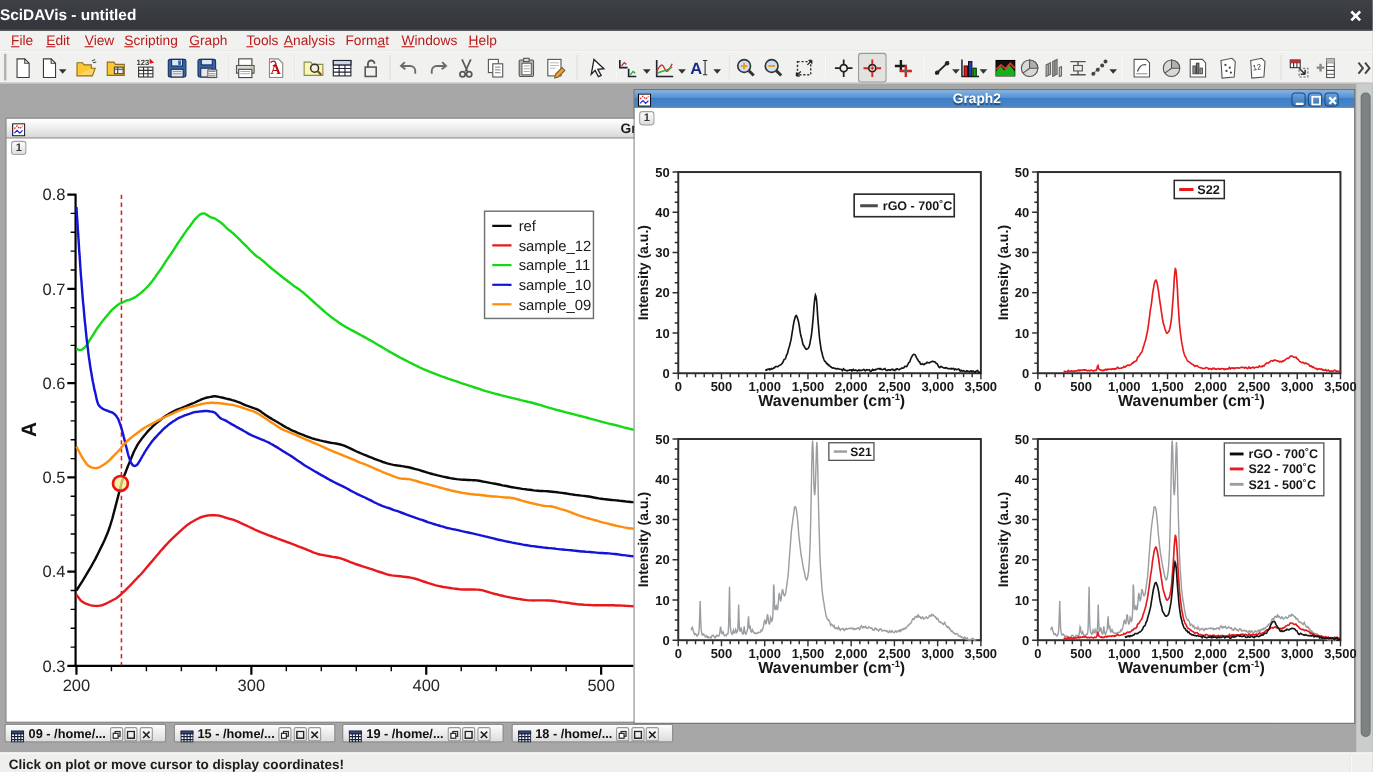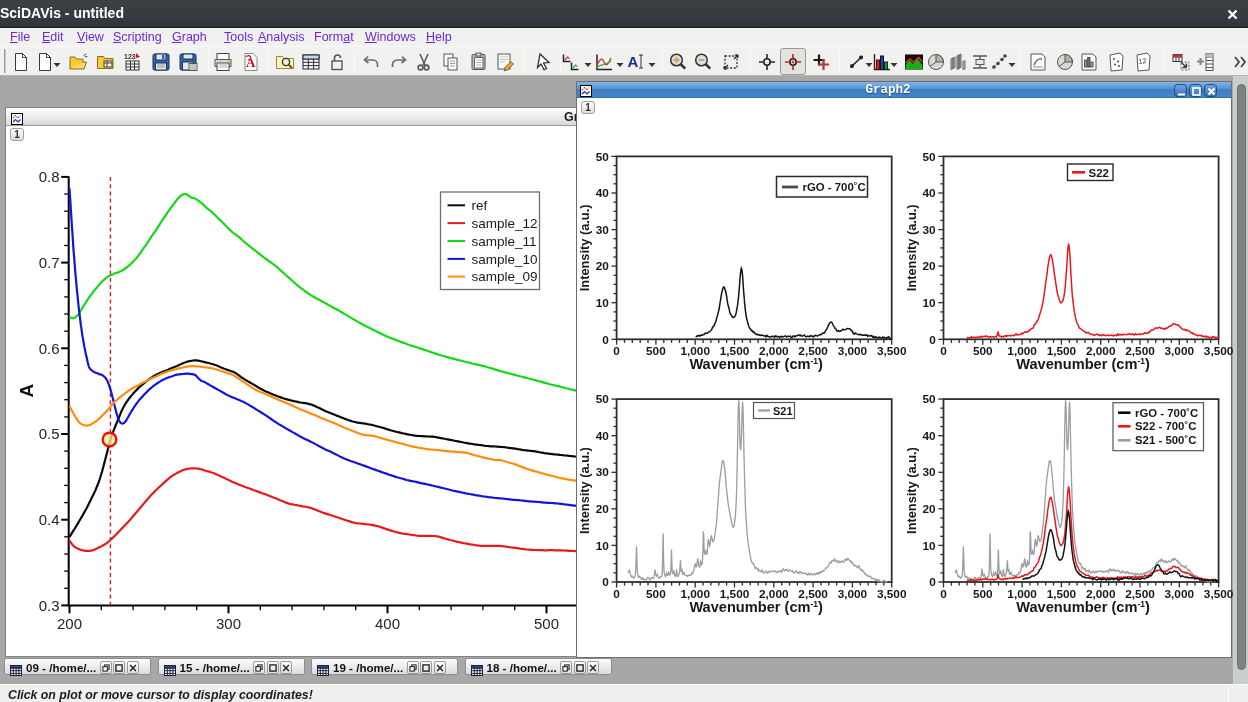--- a/index.html
+++ b/index.html
@@ -1,33 +1,33 @@
 <!DOCTYPE html>
 <html><head><meta charset="utf-8"><style>
 * { margin:0; padding:0; box-sizing:border-box; }
 html,body { width:1248px; height:702px; overflow:hidden; font-family:"Liberation Sans", sans-serif; }
 #app { position:relative; width:1248px; height:702px; background:#a7a7a7; }
 #titlebar { position:absolute; left:0; top:0; width:1248px; height:28px; background:linear-gradient(#3d4145,#32363a); border-bottom:1px solid #1a1a1a; }
 #titlebar .t { position:absolute; left:0; right:0; top:5px; text-align:left; color:#fff; font-weight:bold; font-size:14px; }
 
 #menubar { position:absolute; left:0; top:28px; width:1248px; height:18px; background:#f1f1ef; }
-.mi { position:absolute; top:2px; font-size:12.5px; color:#6d28d9; }
+.mi { position:absolute; top:2px; font-size:12.5px; color:#b91c1c; }
 .u { text-decoration:underline; }
 #toolbar { position:absolute; left:0; top:46px; width:1248px; height:30px; background:#f1f1ef; border-top:1px solid #fbfbfa; border-bottom:1px solid #b5b5b2; }
 .ti { position:absolute; }
 .tsep { position:absolute; top:3px; width:1px; height:22px; background:#b0b0ae; border-right:1px solid #fafaf8; }
 .thandle { position:absolute; top:2px; width:2px; height:24px; background:#c8c8c5; border-left:1px solid #9a9a98; }
 .pressed { position:absolute; left:780px; top:1px; width:26px; height:27px; background:#e2e2df; border:1px solid #9a9a98; border-radius:3px; }
 #workspace { position:absolute; left:0; top:76px; width:1248px; height:608px; background:#a7a7a7; overflow:hidden; }
 #statusbar { position:absolute; left:0; top:684px; width:1248px; height:18px; background:#efefed; border-top:1px solid #fdfdfc; }
-#statusbar .s { position:absolute; left:8px; top:2.5px; font-size:12.3px; font-weight:600; color:#1c1c1c;font-style:italic; }
+#statusbar .s { position:absolute; left:8px; top:2.5px; font-size:12.3px; font-weight:600; color:#1c1c1c; }
 #statusbar .sep2 { position:absolute; left:1228px; top:1px; width:1px; height:16px; background:#b8b8b6; border-right:1px solid #fff; }
 .win { position:absolute; border:1px solid #828282; }
 .wtitle { position:absolute; left:0; top:0; right:0; height:18px; background:linear-gradient(#ffffff,#ebebeb 55%,#d8d8d8); border-bottom:1px solid #9a9a9a; }
-.wtitle-blue { position:absolute; left:0; top:0; right:0; height:16px; background:linear-gradient(#85b4e4 0%,#5591d2 45%,#3d7ec7 50%,#4886cb 100%); border-bottom:1px solid #2f6cb0;font-family:Liberation Mono, monospace; }
+.wtitle-blue { position:absolute; left:0; top:0; right:0; height:16px; background:linear-gradient(#85b4e4 0%,#5591d2 45%,#3d7ec7 50%,#4886cb 100%); border-bottom:1px solid #2f6cb0; }
 .wbody { position:absolute; left:0; right:0; bottom:0; background:#fff; }
 .lbtn { position:absolute; width:14px; height:13px; background:linear-gradient(#fcfcfc,#dedede); border:1px solid #a2a2a2; border-radius:3px; font-size:10px; font-weight:bold; color:#333; text-align:center; line-height:11px; }
 .wbtn { position:absolute; top:1.5px; width:13.5px; height:13.5px; background:linear-gradient(#6ba3dc,#3a74b6); border:1px solid #1d4f86; border-radius:3.5px; }
 .mbar { position:absolute; top:0; width:147px; height:17px; background:linear-gradient(#fdfdfd,#dcdcdc); border:1px solid #8e8e8e; border-radius:2px; }
 .mbicon { position:absolute; left:5px; top:2.5px; }
 .mbtxt { position:absolute; left:21px; top:1.5px; right:46px; font-size:11.6px; font-weight:bold; color:#111; overflow:hidden; white-space:nowrap; }
 .mbtn { position:absolute; top:2px; width:12px; height:12.5px; background:linear-gradient(#fdfdfd,#e0e0e0); border:1px solid #999; border-radius:2px; text-align:center; }
 .mbtn svg { vertical-align:top; margin-top:2px; }
 #vscroll { position:absolute; left:1233px; top:76px; width:15px; height:608px; background:#c9cdcc; }
 #vhandle { position:absolute; left:1236.5px; top:84px; width:9px; height:586px; background:#7d8383; border:1px solid #687070; border-radius:4.5px; }

